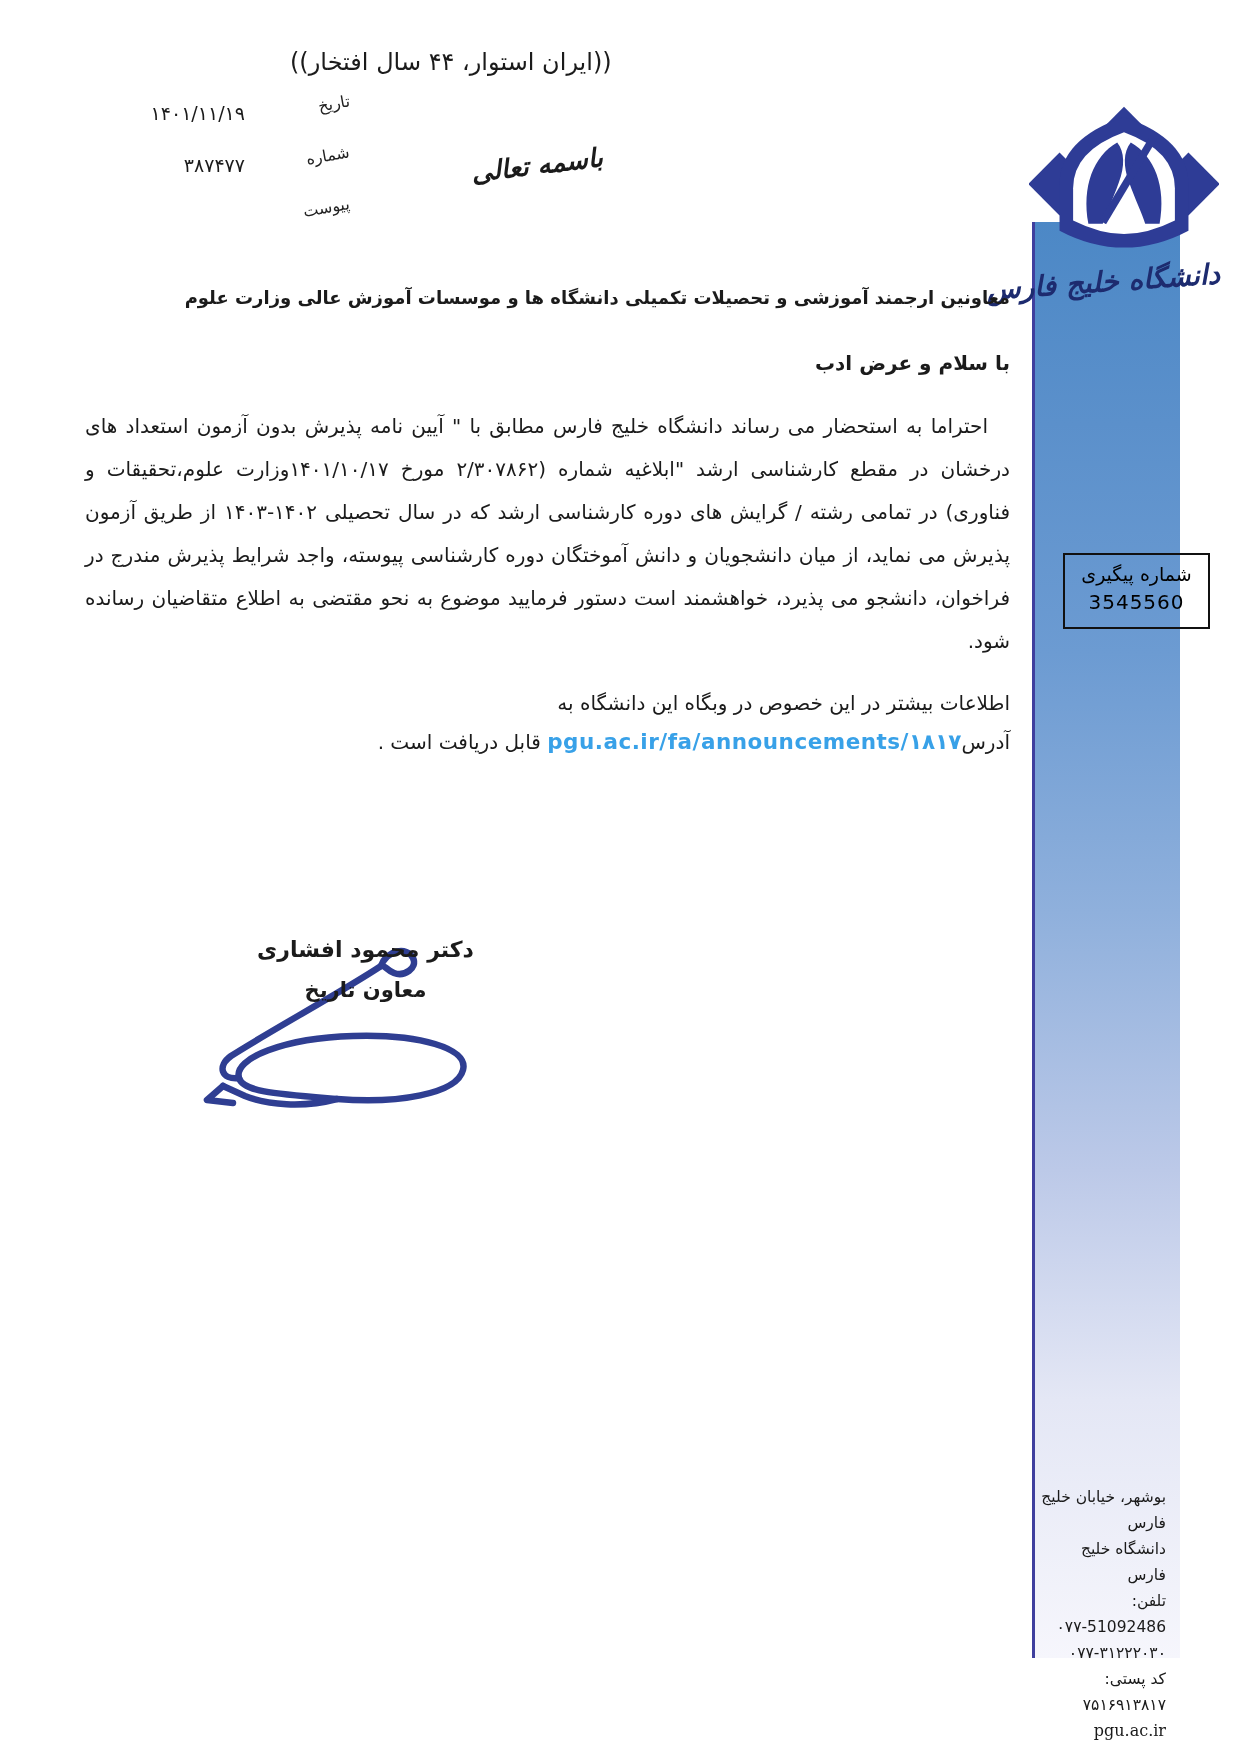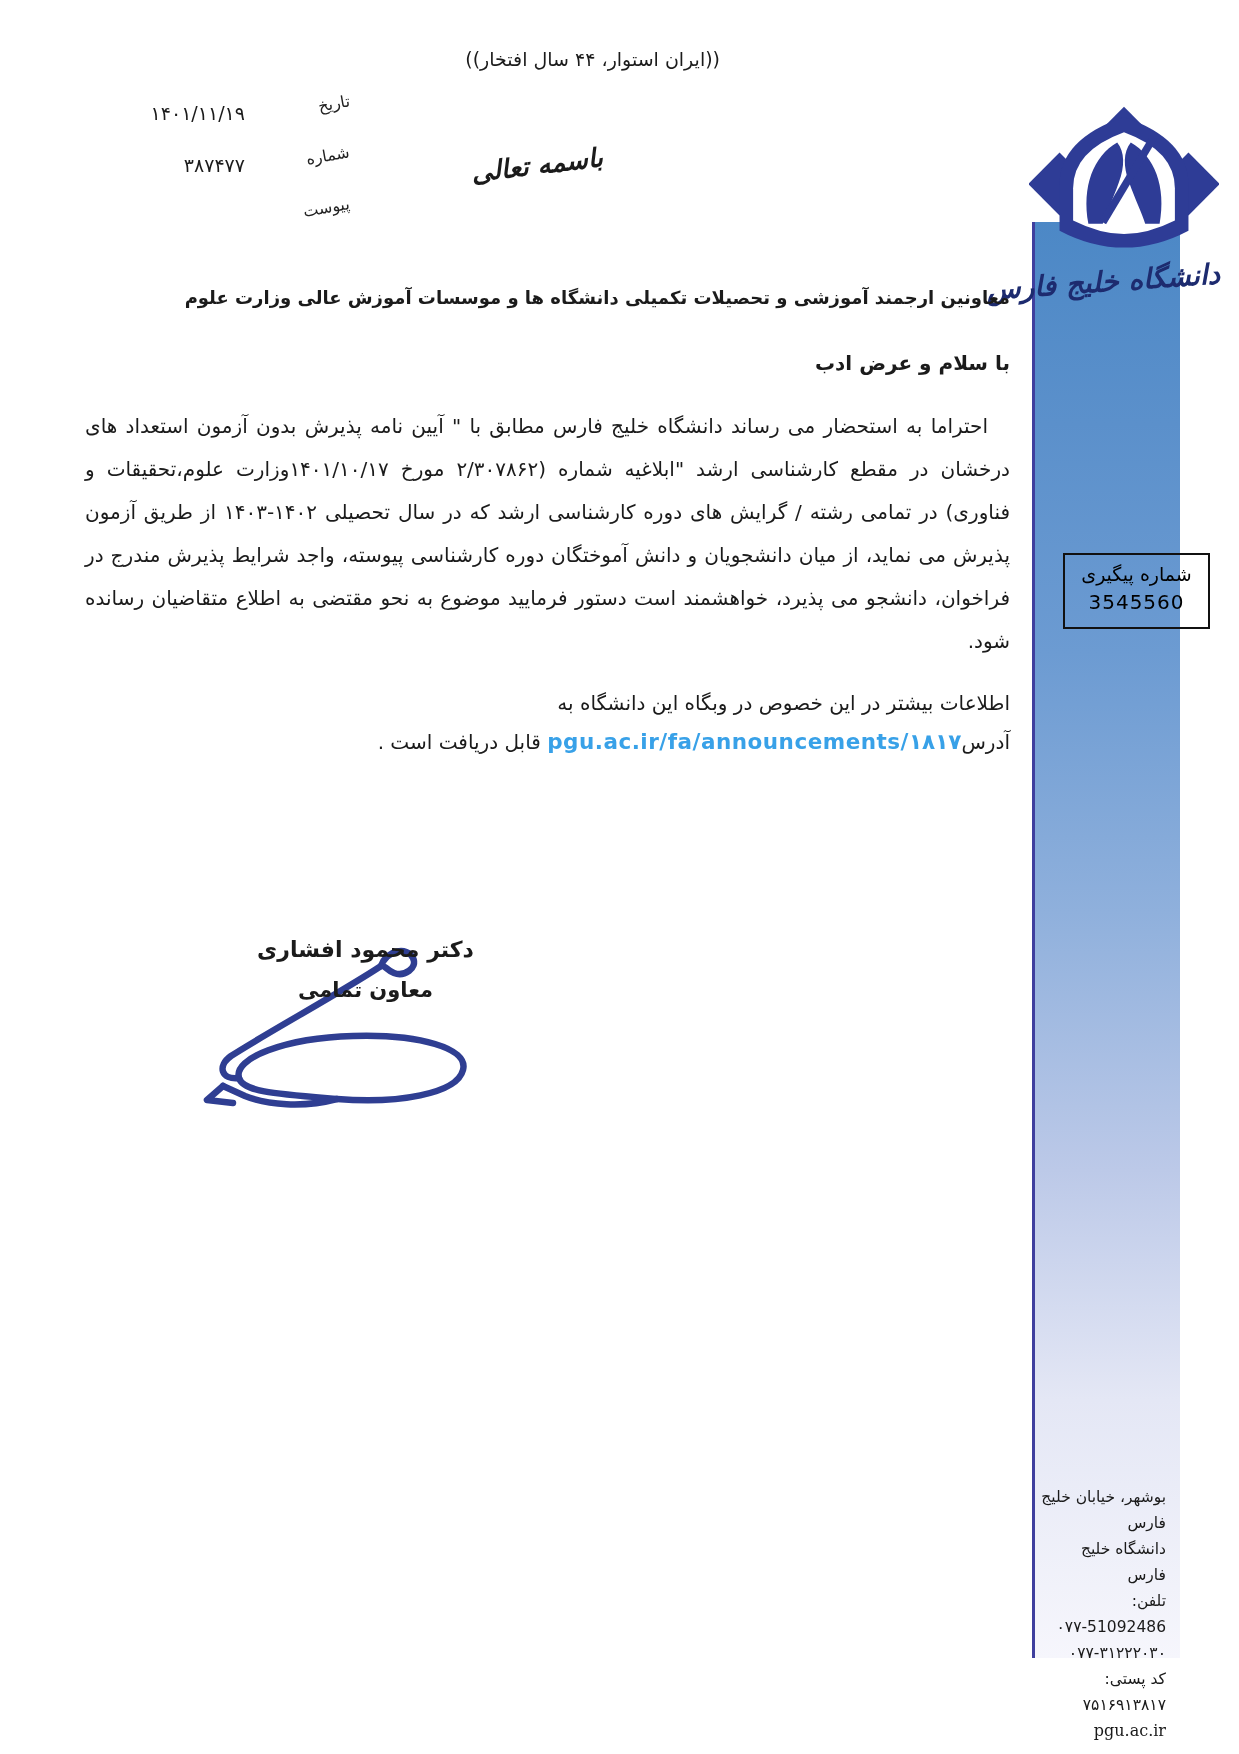--- a/index.html
+++ b/index.html
@@ -8,21 +8,21 @@
     width: 1239px; height: 1754px;
     position: relative;
     font-family: "DejaVu Sans", sans-serif;
     color: #1b1b1b;
     overflow: hidden;
   }
 
   
   .slogan {
     position: absolute; top: 48px; left: 290px; width: 430px;
-    text-align: right; font-size: 19px; direction: rtl;
+    text-align: left; font-size: 24px; direction: rtl;
   }
 
   
   .meta { position: absolute; top: 88px; left: 60px; width: 290px; direction: rtl; }
   .meta-row { position: relative; height: 52px; }
   .meta-label {
     position: absolute; right: 0; top: 6px;
     font-size: 16px; color: #222;
     display: inline-block; transform: rotate(-10deg);
   }
@@ -149,21 +149,21 @@
 <div class="letter">
   <div class="recipient">معاونین ارجمند آموزشی و تحصیلات تکمیلی دانشگاه ها و موسسات آموزش عالی وزارت علوم</div>
   <div class="salutation">با سلام و عرض ادب</div>
   <p class="body-text">احتراما  به استحضار می رساند دانشگاه خلیج فارس مطابق با " آیین نامه پذیرش بدون آزمون استعداد های درخشان در مقطع کارشناسی ارشد "ابلاغیه شماره (۲/۳۰۷۸۶۲ مورخ ۱۴۰۱/۱۰/۱۷وزارت علوم،تحقیقات و فناوری) در تمامی رشته / گرایش های دوره کارشناسی ارشد که در سال تحصیلی ۱۴۰۲-۱۴۰۳ از طریق آزمون پذیرش می نماید، از میان دانشجویان و دانش آموختگان دوره کارشناسی پیوسته، واجد شرایط پذیرش مندرج در فراخوان، دانشجو می پذیرد، خواهشمند است دستور فرمایید موضوع به نحو مقتضی به اطلاع متقاضیان رسانده شود.</p>
   <div class="more-info">اطلاعات بیشتر در این خصوص در وبگاه این دانشگاه به</div>
   <div class="link-line"><span>آدرس</span><span class="link-url">pgu.ac.ir/fa/announcements/۱۸۱۷</span><span> قابل دریافت است .</span></div>
 </div>
 
 <div class="sig-block">
   <div class="sig-name">دکتر محمود افشاری</div>
-  <div class="sig-title">معاون تمامی</div>
+  <div class="sig-title">معاون تاریخ</div>
 </div>
 <svg class="sig-ink" width="300" height="170" viewBox="0 0 300 170" xmlns="http://www.w3.org/2000/svg">
   <g stroke="#2f3e92" stroke-width="6.5" fill="none" stroke-linecap="round" stroke-linejoin="round">
     <path d="M196,28 c6,-16 26,-20 32,-8 c5,10 -9,19 -19,15 c-8,-3 -10,-9 -13,-7"></path>
     <path d="M196,28 C160,52 80,96 46,118 c-14,10 -10,24 8,22"></path>
     <path d="M54,140 c-6,-20 46,-40 114,-42 c66,-2 116,12 110,34 c-6,24 -66,34 -126,29 C92,156 58,154 54,140"></path>
     <path d="M152,161 c-34,9 -70,6 -92,-3 l-22,-10"></path>
     <path d="M38,148 l-16,14 l26,3"></path>
   </g>
 </svg>

